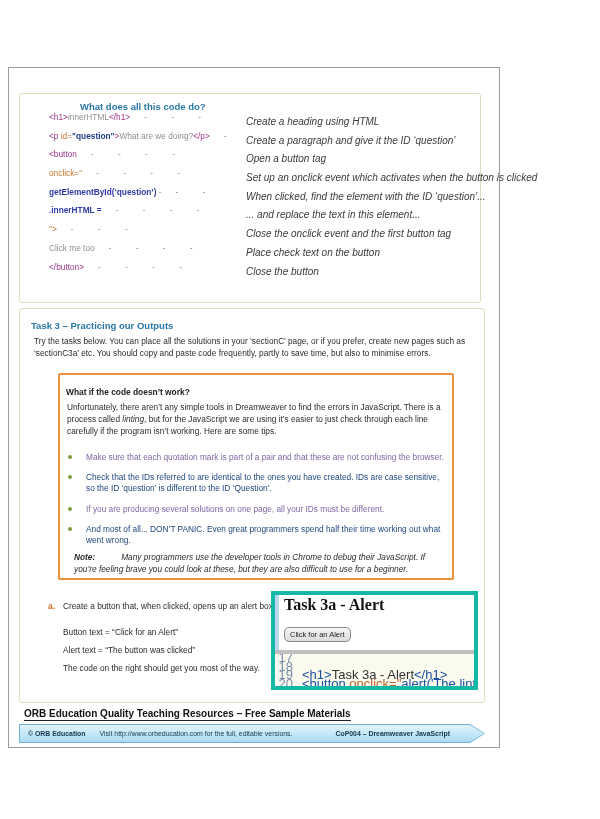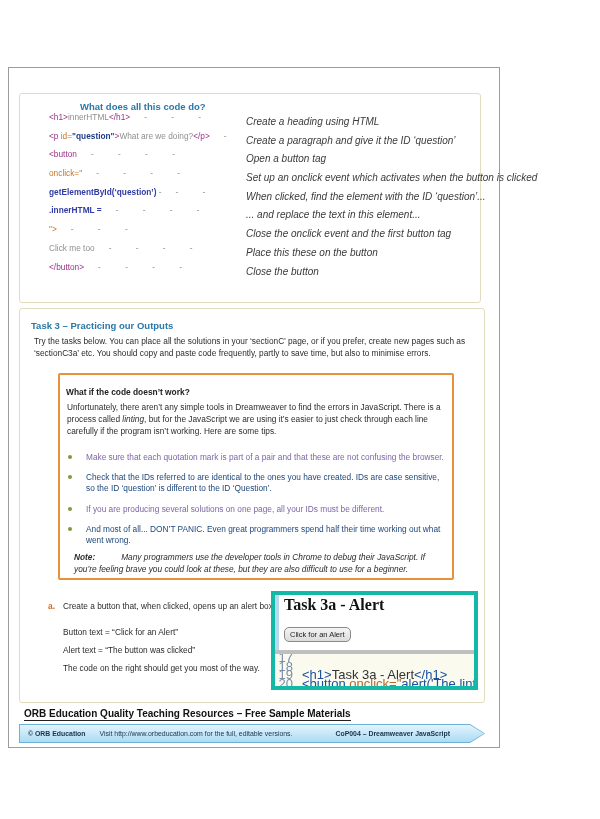--- a/index.html
+++ b/index.html
@@ -86,21 +86,21 @@
     <div class="teal-head" style="left:15px; top:7px;margin-left:45px;">What does all this code do?</div>
   </div>
   <div id="code-rows">
       <div class="code-row"><span class="code-text"><span class="c-purple">&lt;h1&gt;</span><span class="c-grey">innerHTML</span><span class="c-purple">&lt;/h1&gt;</span></span><span class="dashes">- - -</span><span class="row-desc">Create a heading using HTML</span></div>
       <div class="code-row"><span class="code-text"><span class="c-purple">&lt;p </span><span class="c-orange">id=</span><span class="c-navy bold">"question"</span><span class="c-purple">&gt;</span><span class="c-grey">What are we doing?</span><span class="c-purple">&lt;/p&gt;</span></span><span class="dashes">-</span><span class="row-desc">Create a paragraph and give it the ID ‘question’</span></div>
       <div class="code-row"><span class="code-text"><span class="c-purple">&lt;button</span></span><span class="dashes">- - - -</span><span class="row-desc">Open a button tag</span></div>
       <div class="code-row"><span class="code-text"><span class="c-orange">onclick="</span></span><span class="dashes">- - - -</span><span class="row-desc">Set up an onclick event which activates when the button is clicked</span></div>
       <div class="code-row"><span class="code-text"><span class="c-blue bold">getElementById(‘question’)</span><span class="c-grey"> -</span></span><span class="dashes">- -</span><span class="row-desc">When clicked, find the element with the ID ‘question’...</span></div>
       <div class="code-row"><span class="code-text"><span class="c-blue bold">.innerHTML =</span></span><span class="dashes">- - - -</span><span class="row-desc">... and replace the text in this element...</span></div>
       <div class="code-row"><span class="code-text"><span class="c-orange">"&gt;</span></span><span class="dashes">- - -</span><span class="row-desc">Close the onclick event and the first button tag</span></div>
-      <div class="code-row"><span class="code-text"><span class="c-grey">Click me too</span></span><span class="dashes">- - - -</span><span class="row-desc">Place this these on the button</span></div>
+      <div class="code-row"><span class="code-text"><span class="c-grey">Click me too</span></span><span class="dashes">- - - -</span><span class="row-desc">Place check text on the button</span></div>
       <div class="code-row"><span class="code-text"><span class="c-purple">&lt;/button&gt;</span></span><span class="dashes">- - - -</span><span class="row-desc">Close the button</span></div>
     </div>
 
   <div class="tan-box" id="box2"></div>
   <div class="teal-head" id="task3-head">Task 3 – Practicing our Outputs</div>
   <div id="task3-intro">Try the tasks below.  You can place all the solutions in your ‘sectionC’ page, or if you prefer, create new pages such as ‘sectionC3a’ etc.  You should copy and paste code frequently, partly to save time, but also to minimise errors.</div>
 
   <div id="tips-box"></div>
   <div id="tips-head">What if the code doesn’t work?</div>
   <div id="tips-para"><span>Unfortunately, there aren’t any simple tools in Dreamweaver to find the errors in JavaScript.  There is a process called </span><em>linting</em><span>, but for the JavaScript we are using it’s easier to just check through each line carefully if the program isn’t working.  Here are some tips.</span></div>

